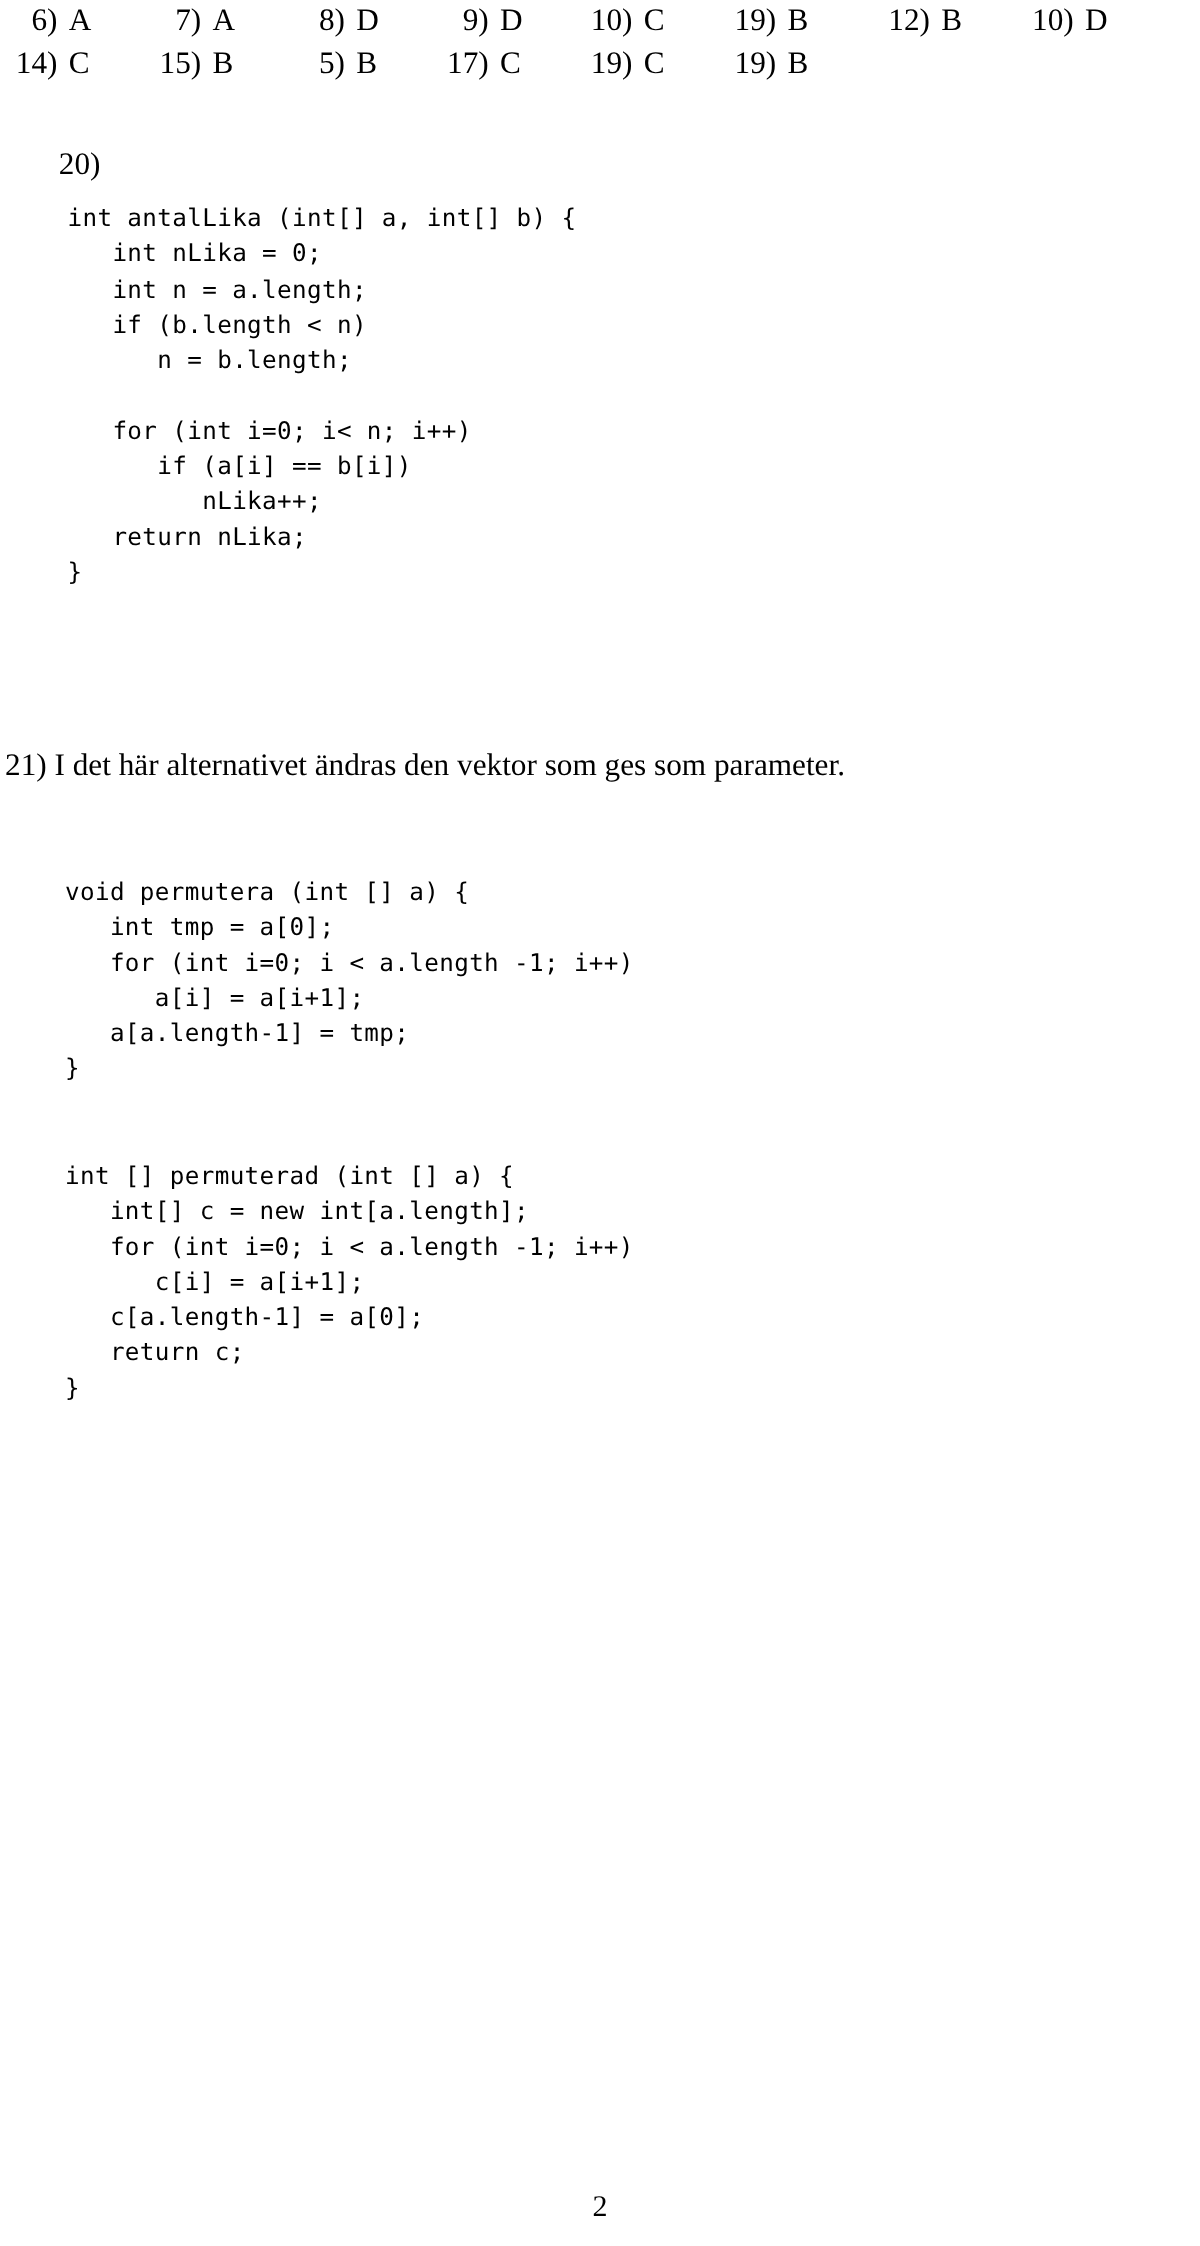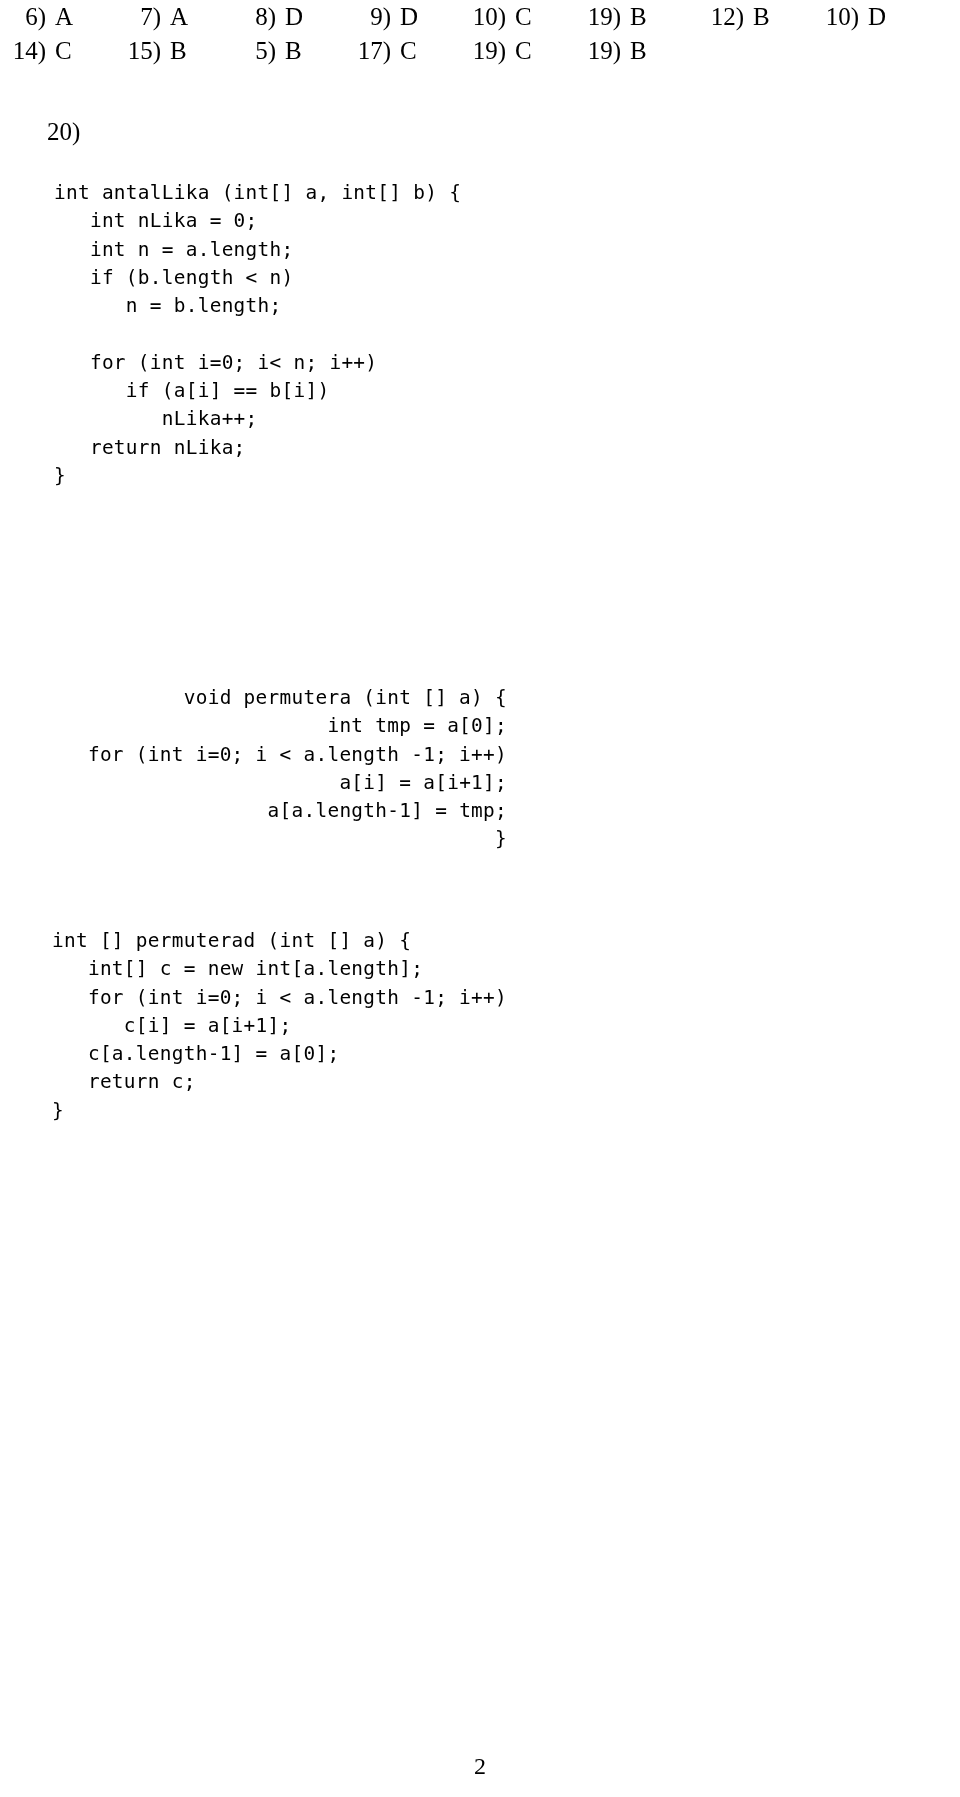--- a/index.html
+++ b/index.html
@@ -188,34 +188,35 @@
         <span class="ak-num">19)</span>
         <span class="ak-ans">B</span>
       </span>
         </div>
     </div>
 
   </div>
 
   <div class="q-label" style="left:6px; top:117px;margin-left:41px;">20)</div>
 
-  <div class="code" style="left:54px; top:161px;margin-top:18px;">int antalLika (int[] a, int[] b) {
+  <div class="code" style="left:54px; top:161px;">int antalLika (int[] a, int[] b) {
    int nLika = 0;
    int n = a.length;
    if (b.length &lt; n)
       n = b.length;
 
    for (int i=0; i&lt; n; i++)
       if (a[i] == b[i])
          nLika++;
    return nLika;
 }</div>
 
-
-  <div class="code" style="left:52px; top:684px;text-align:right;">void permutera (int [] a) {
+  <div class="prose" style="left:4px; top:597px;">21) I det här alternativet ändras den vektor som ges som parameter.</div>
+
+  <div class="code" style="left:52px; top:700px;">void permutera (int [] a) {
    int tmp = a[0];
    for (int i=0; i &lt; a.length -1; i++)
       a[i] = a[i+1];
    a[a.length-1] = tmp;
 }</div>
 
 
   <div class="code" style="left:52px; top:927px;">int [] permuterad (int [] a) {
    int[] c = new int[a.length];
    for (int i=0; i &lt; a.length -1; i++)

